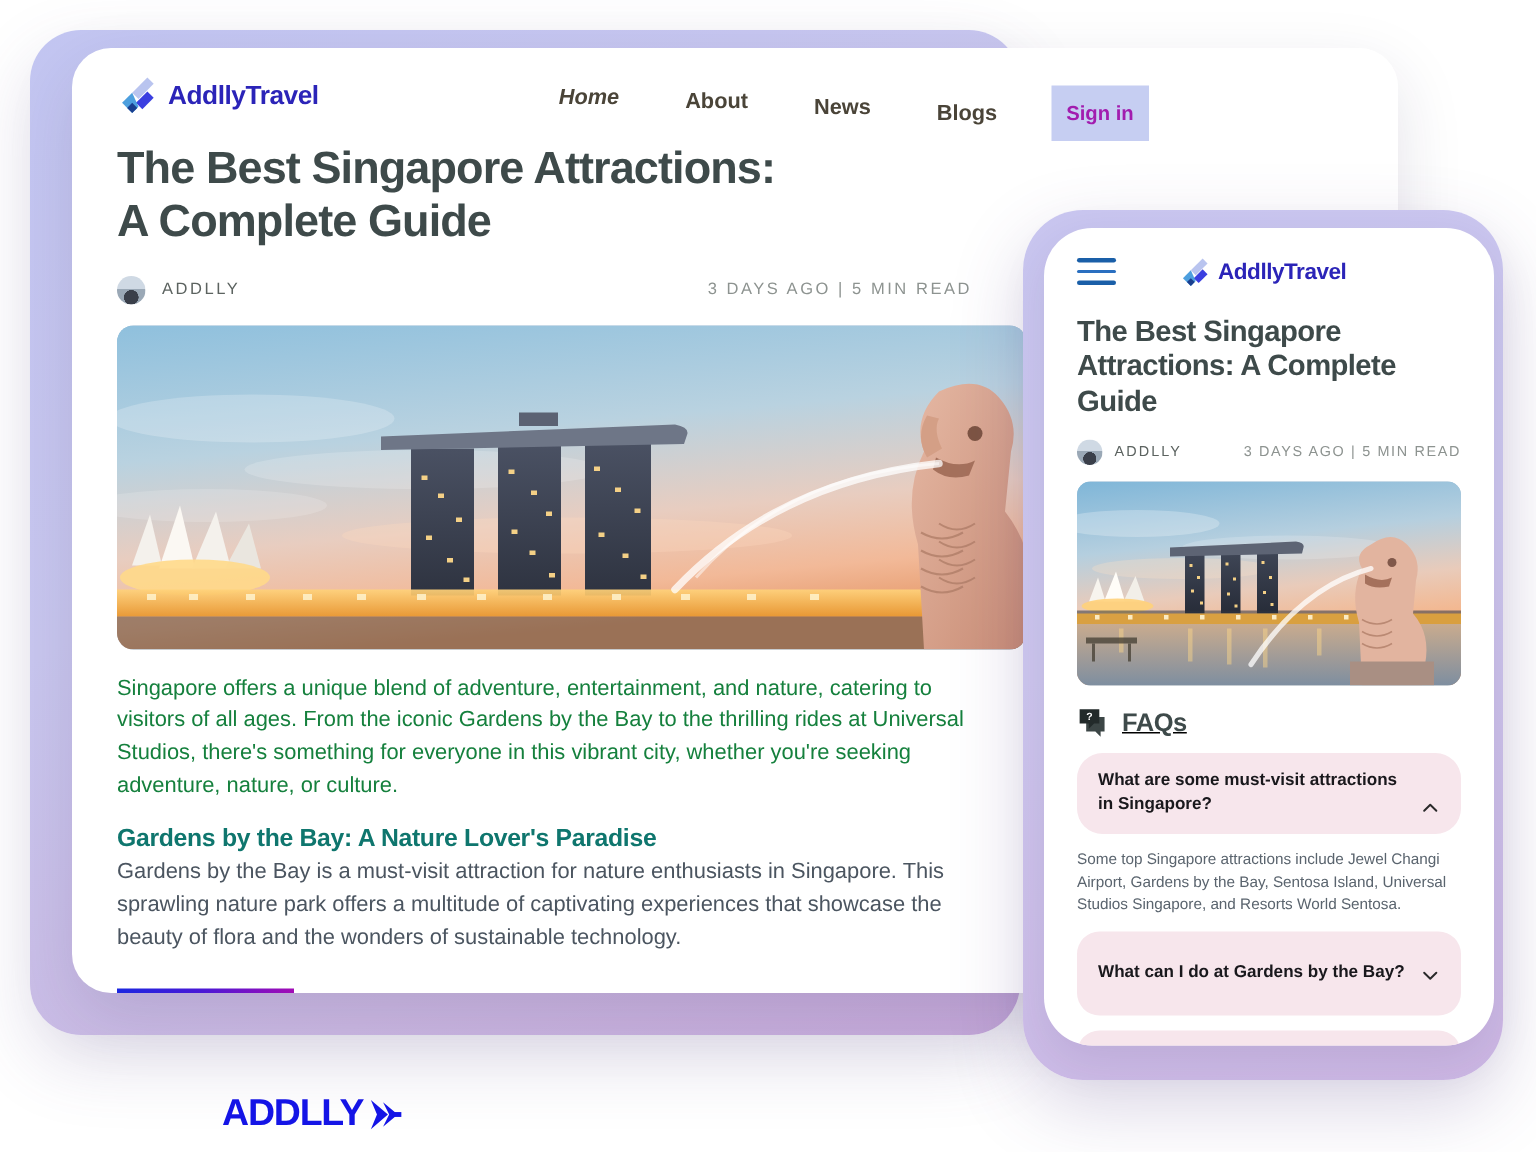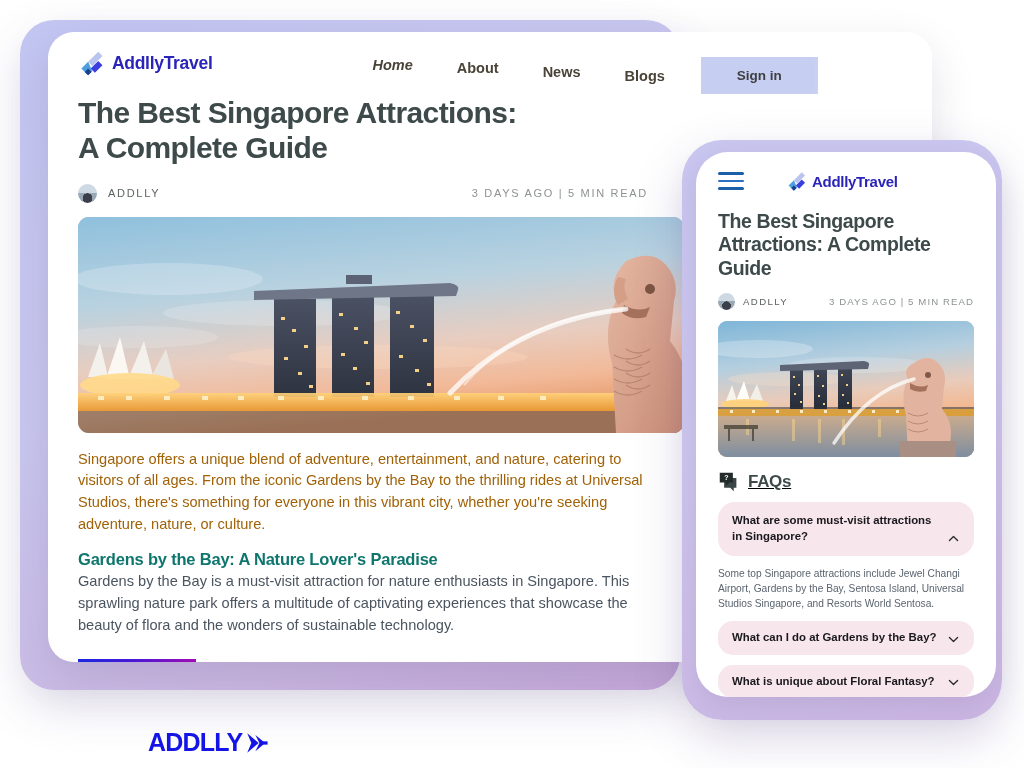--- a/index.html
+++ b/index.html
@@ -50,23 +50,23 @@
     font-size: 14.5px; font-weight: 700; color: #4a4438;
     white-space: nowrap; cursor: pointer;
   }
   .nav-link:nth-child(1){ transform: translateY(2px); font-style: italic; }
   .nav-link:nth-child(2){ transform: translateY(5px); }
   .nav-link:nth-child(3){ transform: translateY(9px); }
   .nav-link:nth-child(4){ transform: translateY(13px); }
   .signin-btn {
     margin-left: 36px;
     background: #c6cef2;
-    color: #404040;
+    color: #a21caf;
     font-size: 13.5px; font-weight: 700;
-    padding: 11px 36px;
+    padding: 11px 10px;
     border: none; cursor: pointer;
     transform: translateY(12px);
     white-space: nowrap;
     font-family: "Liberation Sans", sans-serif;
   }
 
   
   .desk-body { position: absolute; left: 30px; right: 0; top: 64px; }
   .art-title {
     font-size: 30px; font-weight: 800; color: #3e4a4a;
@@ -96,21 +96,21 @@
     margin-top: 14px;
     width: 606px; height: 216px;
     border-radius: 11px;
     overflow: hidden; position: relative;
     background: #9bbcd4;
   }
   .hero svg { display: block; width: 100%; height: 100%; }
 
   .para {
     width: 572px; margin-top: 16px;
-    font-size: 14.6px; line-height: 1.5; color: #a16207;
+    font-size: 14.6px; line-height: 1.5; color: #15803d;
   }
   .sub-h {
     width: 585px; margin-top: 14px;
     font-size: 16.5px; font-weight: 700; color: #0f766e;
     letter-spacing: -.2px;
   }
   .para2 {
     width: 585px; margin-top: 2px;
     font-size: 14.6px; line-height: 1.5; color: #4b5560;
   }
@@ -180,21 +180,21 @@
   .faq-title { font-size: 17px; font-weight: 800; color: #3e4a4a; letter-spacing: -.3px; }
 
   .faq-item {
     margin-top: 10px;
     background: #f7e6ec;
     border-radius: 17px;
     padding: 11px 14px;
     display: flex; align-items: flex-end; gap: 8px;
     cursor: pointer;
   }
-  .faq-item.sm { padding: 9px 14px; border-radius: 15px; }
+  .faq-item.sm { padding: 20px 14px; border-radius: 15px; }
   .faq-q {
     flex: 1; font-size: 11.4px; font-weight: 700; color: #19181c; line-height: 1.38;
   }
   .chev { width: 13px; height: 13px; flex: 0 0 auto; }
   .faq-a {
     margin-top: 10px; width: 248px;
     font-size: 10.2px; line-height: 1.48; color: #5a646e;
   }
 
   

